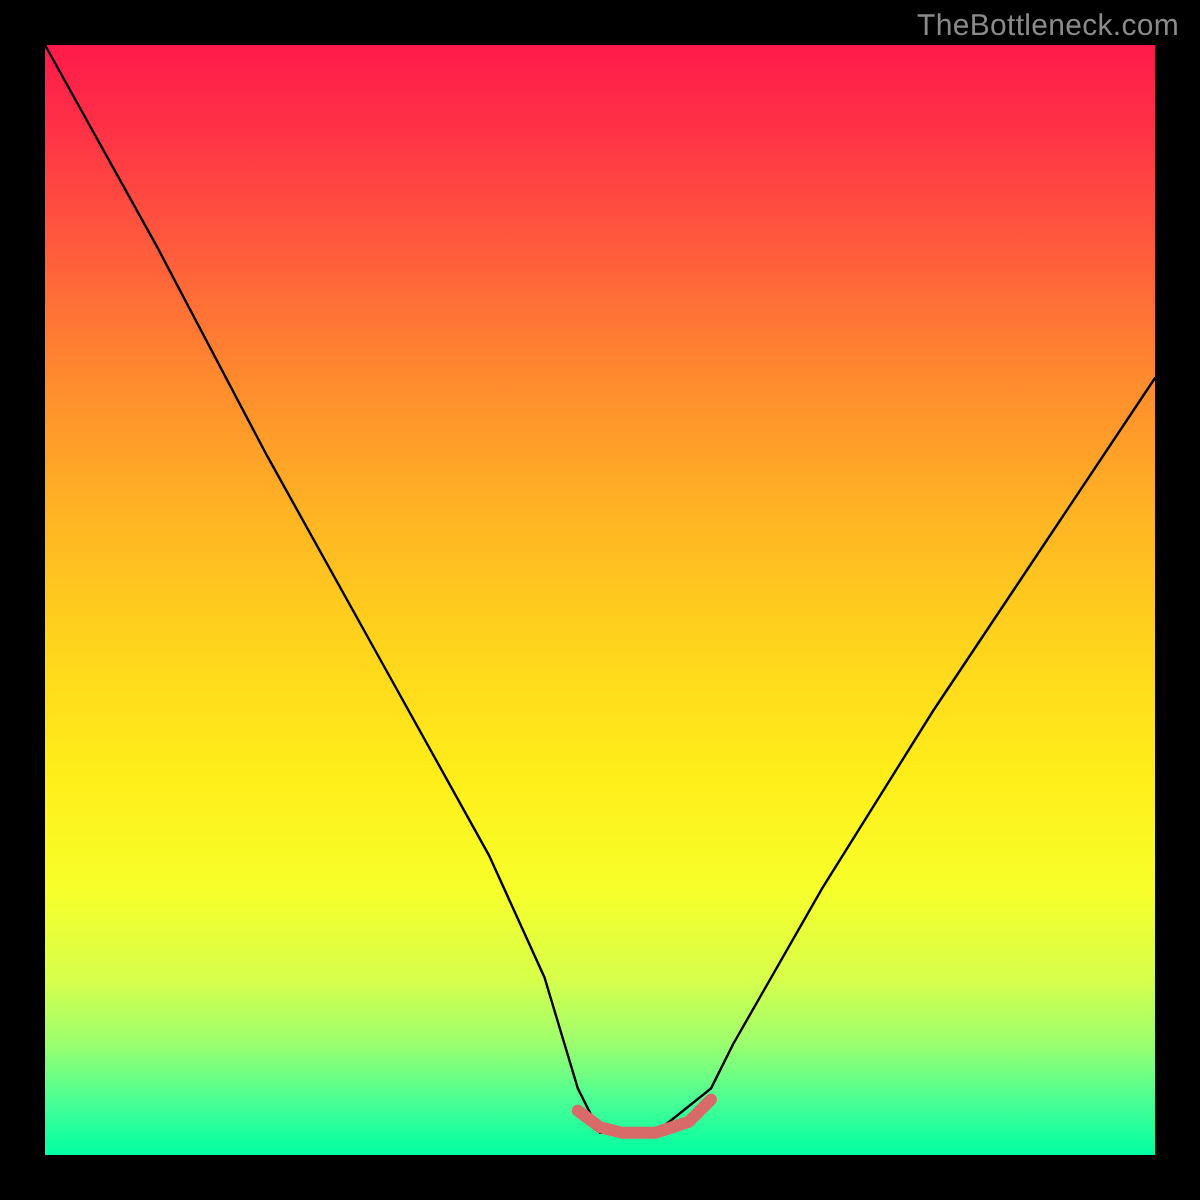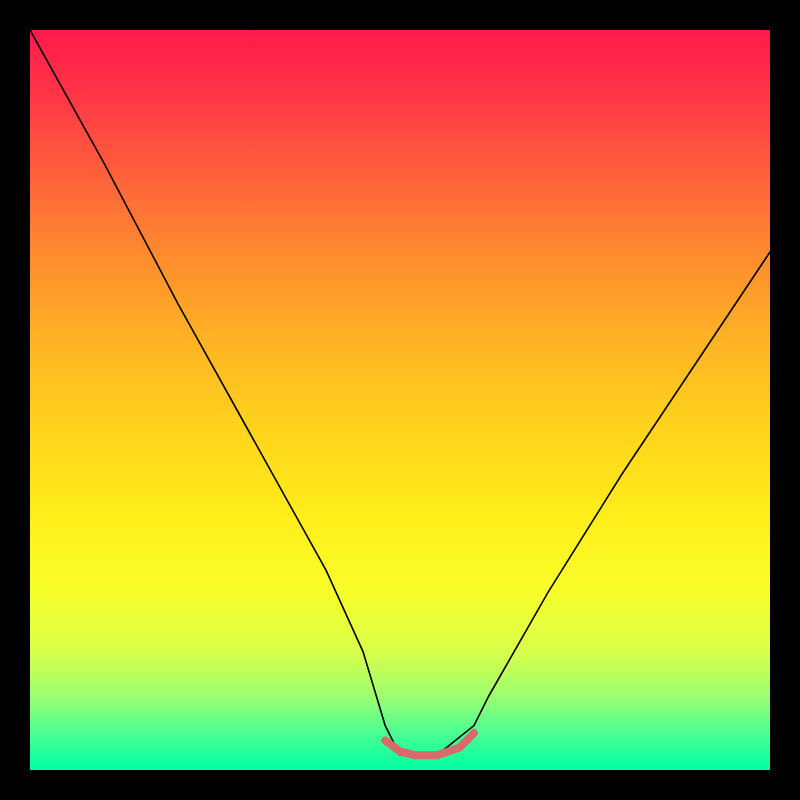--- a/index.html
+++ b/index.html
@@ -54,19 +54,20 @@
     top: 0;
     width: 740px;
     height: 740px;
     overflow: visible;
   }
 </style>
 </head>
 <body>
 
 <div class="frame">
+  <div class="watermark">TheBottleneck.com</div>
   <div class="plot-area">
     <svg class="curve" viewBox="0 0 740 740">
       <path id="main-curve" fill="none" stroke="#000" stroke-width="1.6" stroke-linecap="round" d="M0.0 0.0 L74.0 133.2 L148.0 273.8 L222.0 407.0 L296.0 540.2 L333.0 621.6 L355.2 695.6 L370.0 725.2 L384.8 725.2 L407.0 725.2 L444.0 695.6 L458.8 666.0 L518.0 562.4 L592.0 444.0 L666.0 333.0 L740.0 222.0"></path>
       <path id="optimal-band" fill="none" stroke="#d96a6a" stroke-width="8" stroke-linecap="round" stroke-linejoin="round" d="M355.2 710.4 L370.0 721.5 L384.8 725.2 L407.0 725.2 L429.2 717.8 L444.0 703.0"></path>
     </svg>
   </div>
 </div>
 
 </body></html>

